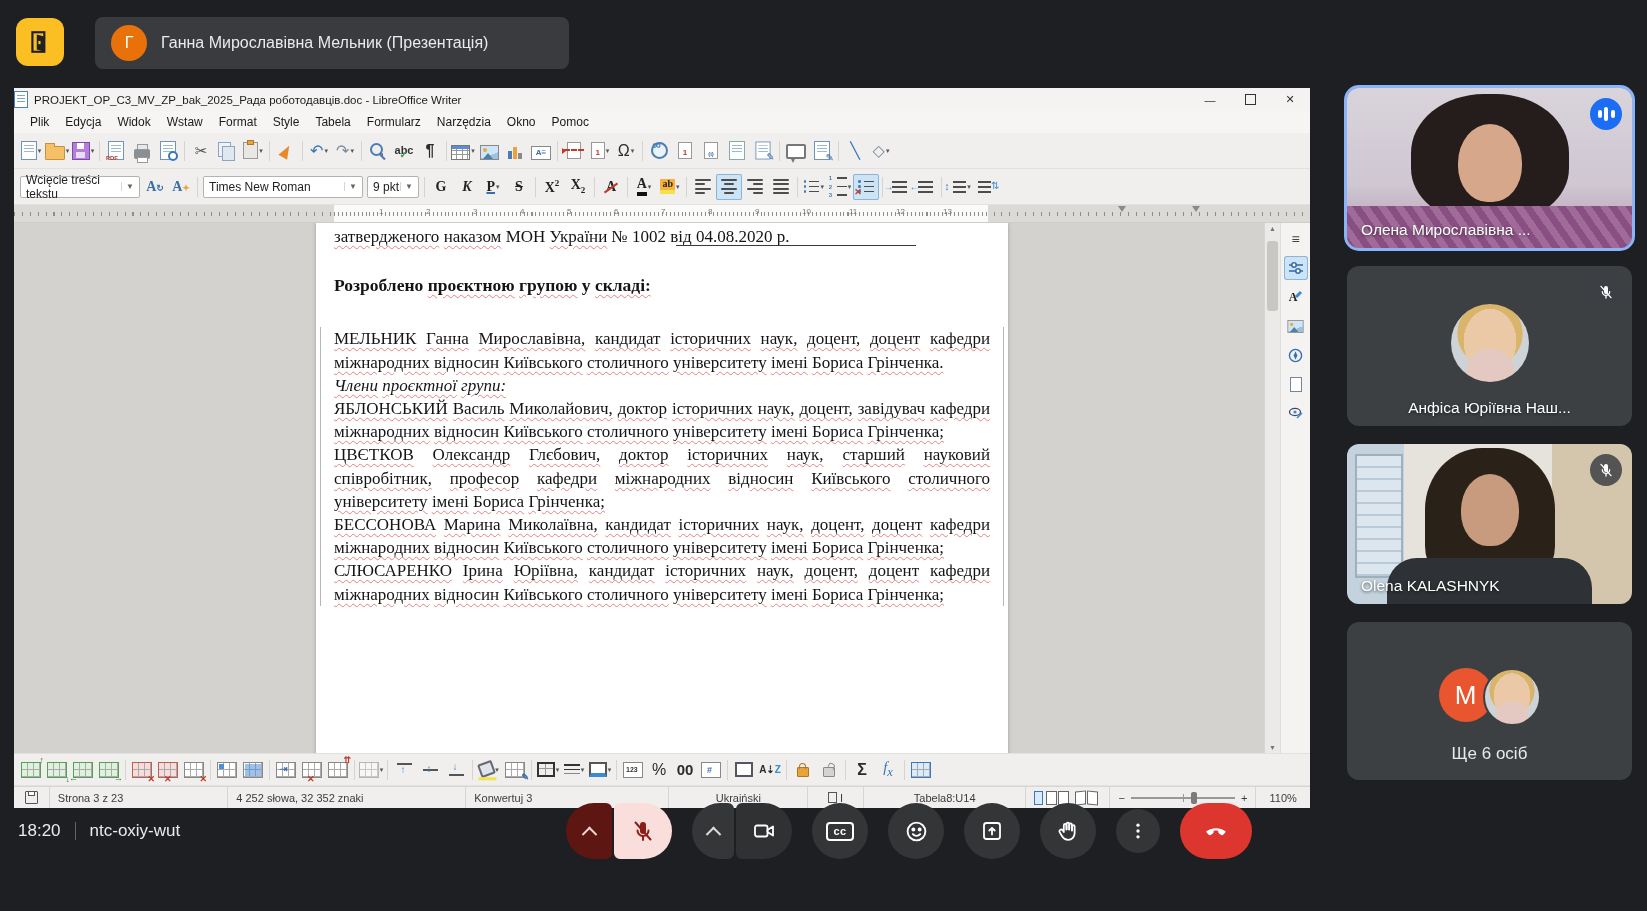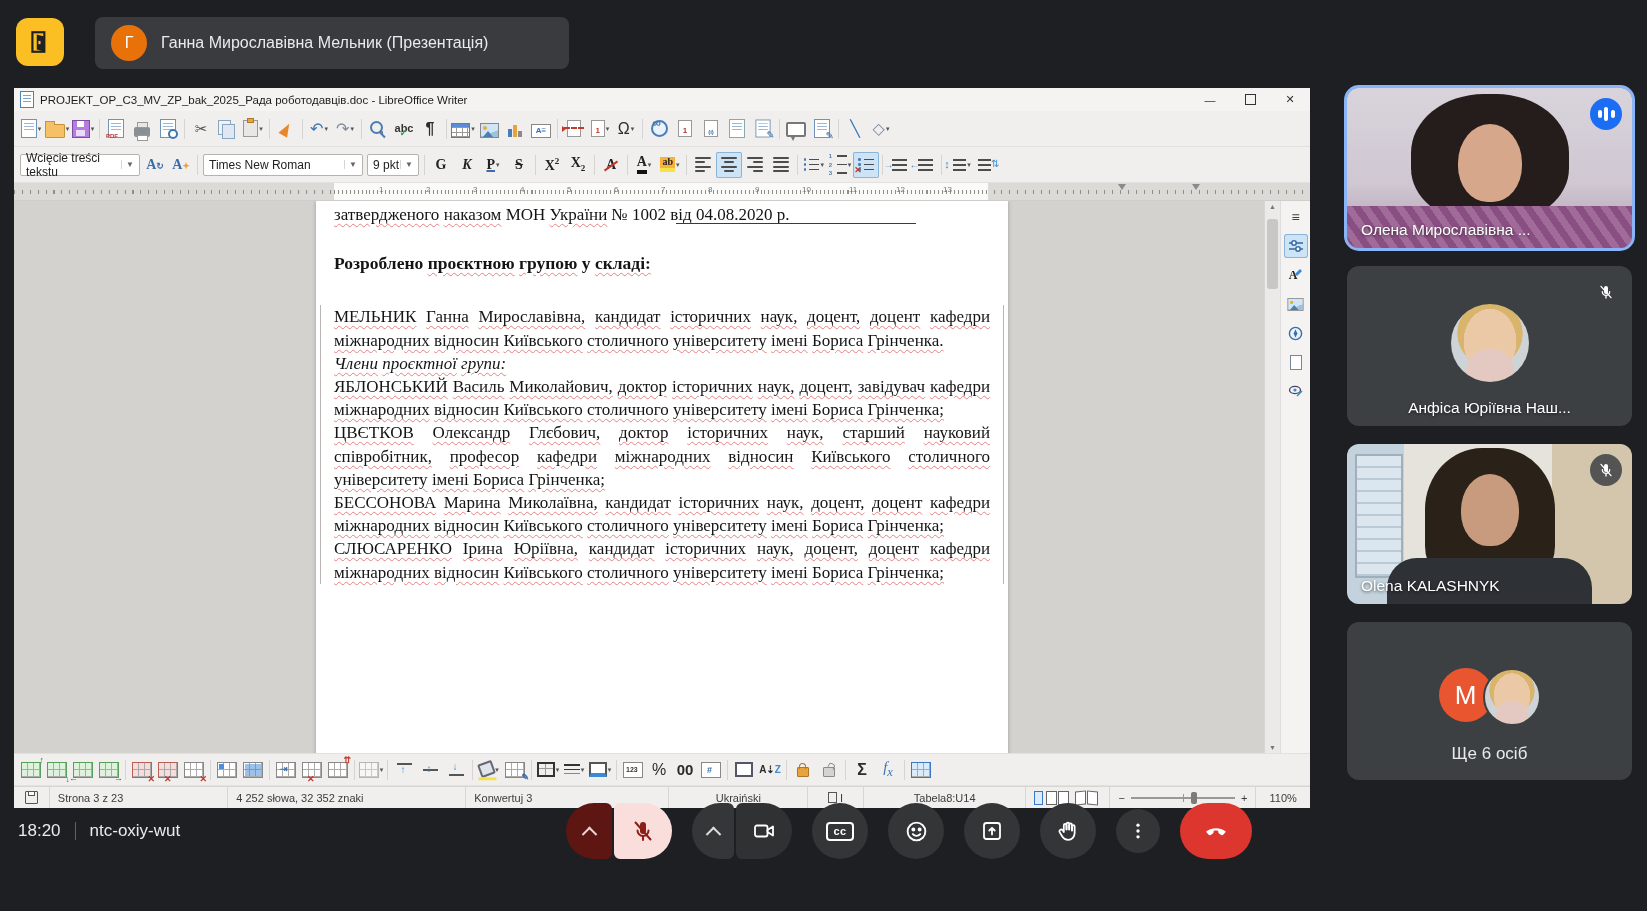--- a/index.html
+++ b/index.html
@@ -9,21 +9,21 @@
   .app-icon{position:absolute;left:16px;top:18px;width:48px;height:48px;background:#fbbf24;
             border-radius:12px;display:flex;align-items:center;justify-content:center;}
   .presenter-pill{position:absolute;left:95px;top:17px;height:52px;width:474px;background:#3a3b3e;
             border-radius:8px;display:flex;align-items:center;gap:14px;padding:0 16px;box-sizing:border-box;}
   .avatar-circle{width:36px;height:36px;border-radius:50%;background:#e8710a;color:#fff;
             display:flex;align-items:center;justify-content:center;font-size:16px;}
   .presenter-name{color:#e8eaed;font-size:16px;font-weight:500;white-space:nowrap;}
   
   .writer{position:absolute;left:14px;top:88px;width:1296px;height:720px;background:#f1efee;
           display:flex;flex-direction:column;font-size:12px;color:#222;}
-  .titlebar{height:23px;background:#f5f3f2;display:flex;align-items:center;padding-left:6px;flex:0 0 auto;}
+  .titlebar{height:23px;background:#f5f3f2;display:flex;align-items:center;flex:0 0 auto;}
   .doc-ic{width:12px;height:15px;background:#fff;border:1px solid #4d82b8;position:relative;margin-right:6px;}
   .doc-ic::before{content:"";position:absolute;left:2px;top:3px;right:2px;height:8px;
           background:repeating-linear-gradient(180deg,#7aa7cf 0 1px,transparent 1px 3px);}
   .title-text{font-size:11.5px;color:#1b1b1b;white-space:nowrap;}
   .winbtns{margin-left:auto;display:flex;height:100%;}
   .wbtn{width:40px;display:flex;align-items:center;justify-content:center;font-size:11px;color:#333;}
   .restore-g{width:9px;height:9px;border:1px solid #333;position:relative;background:#f5f3f2;}
   .restore-g::before{content:"";position:absolute;left:2px;top:-3px;width:9px;height:9px;border:1px solid #333;z-index:-1;}
   .menubar{height:22px;background:#f7f5f4;display:flex;align-items:center;padding-left:8px;flex:0 0 auto;}
   .menu-item{padding:2px 8px;font-size:12px;color:#1a1a1a;border-radius:2px;}
@@ -260,20 +260,33 @@
       <span class="doc-ic"></span>
       <span class="title-text">PROJEKT_OP_C3_MV_ZP_bak_2025_Рада роботодавців.doc - LibreOffice Writer</span>
       <span class="winbtns">
         <span class="wbtn">—</span>
         <span class="wbtn">
             <span class="restore-g"></span>
           </span>
         <span class="wbtn">✕</span>
       </span>
     </div>
+    <div class="menubar" id="menubar">
+        <span class="menu-item">Plik</span>
+        <span class="menu-item">Edycja</span>
+        <span class="menu-item">Widok</span>
+        <span class="menu-item">Wstaw</span>
+        <span class="menu-item">Format</span>
+        <span class="menu-item">Style</span>
+        <span class="menu-item">Tabela</span>
+        <span class="menu-item">Formularz</span>
+        <span class="menu-item">Narzędzia</span>
+        <span class="menu-item">Okno</span>
+        <span class="menu-item">Pomoc</span>
+      </div>
     <div class="toolbar" id="stdbar">
         <span class="mi">
           <span class="ic docg"></span>
           <span class="drop">▾</span>
         </span>
         <span class="mi">
           <span class="ic folder"></span>
           <span class="drop">▾</span>
         </span>
         <span class="mi">

